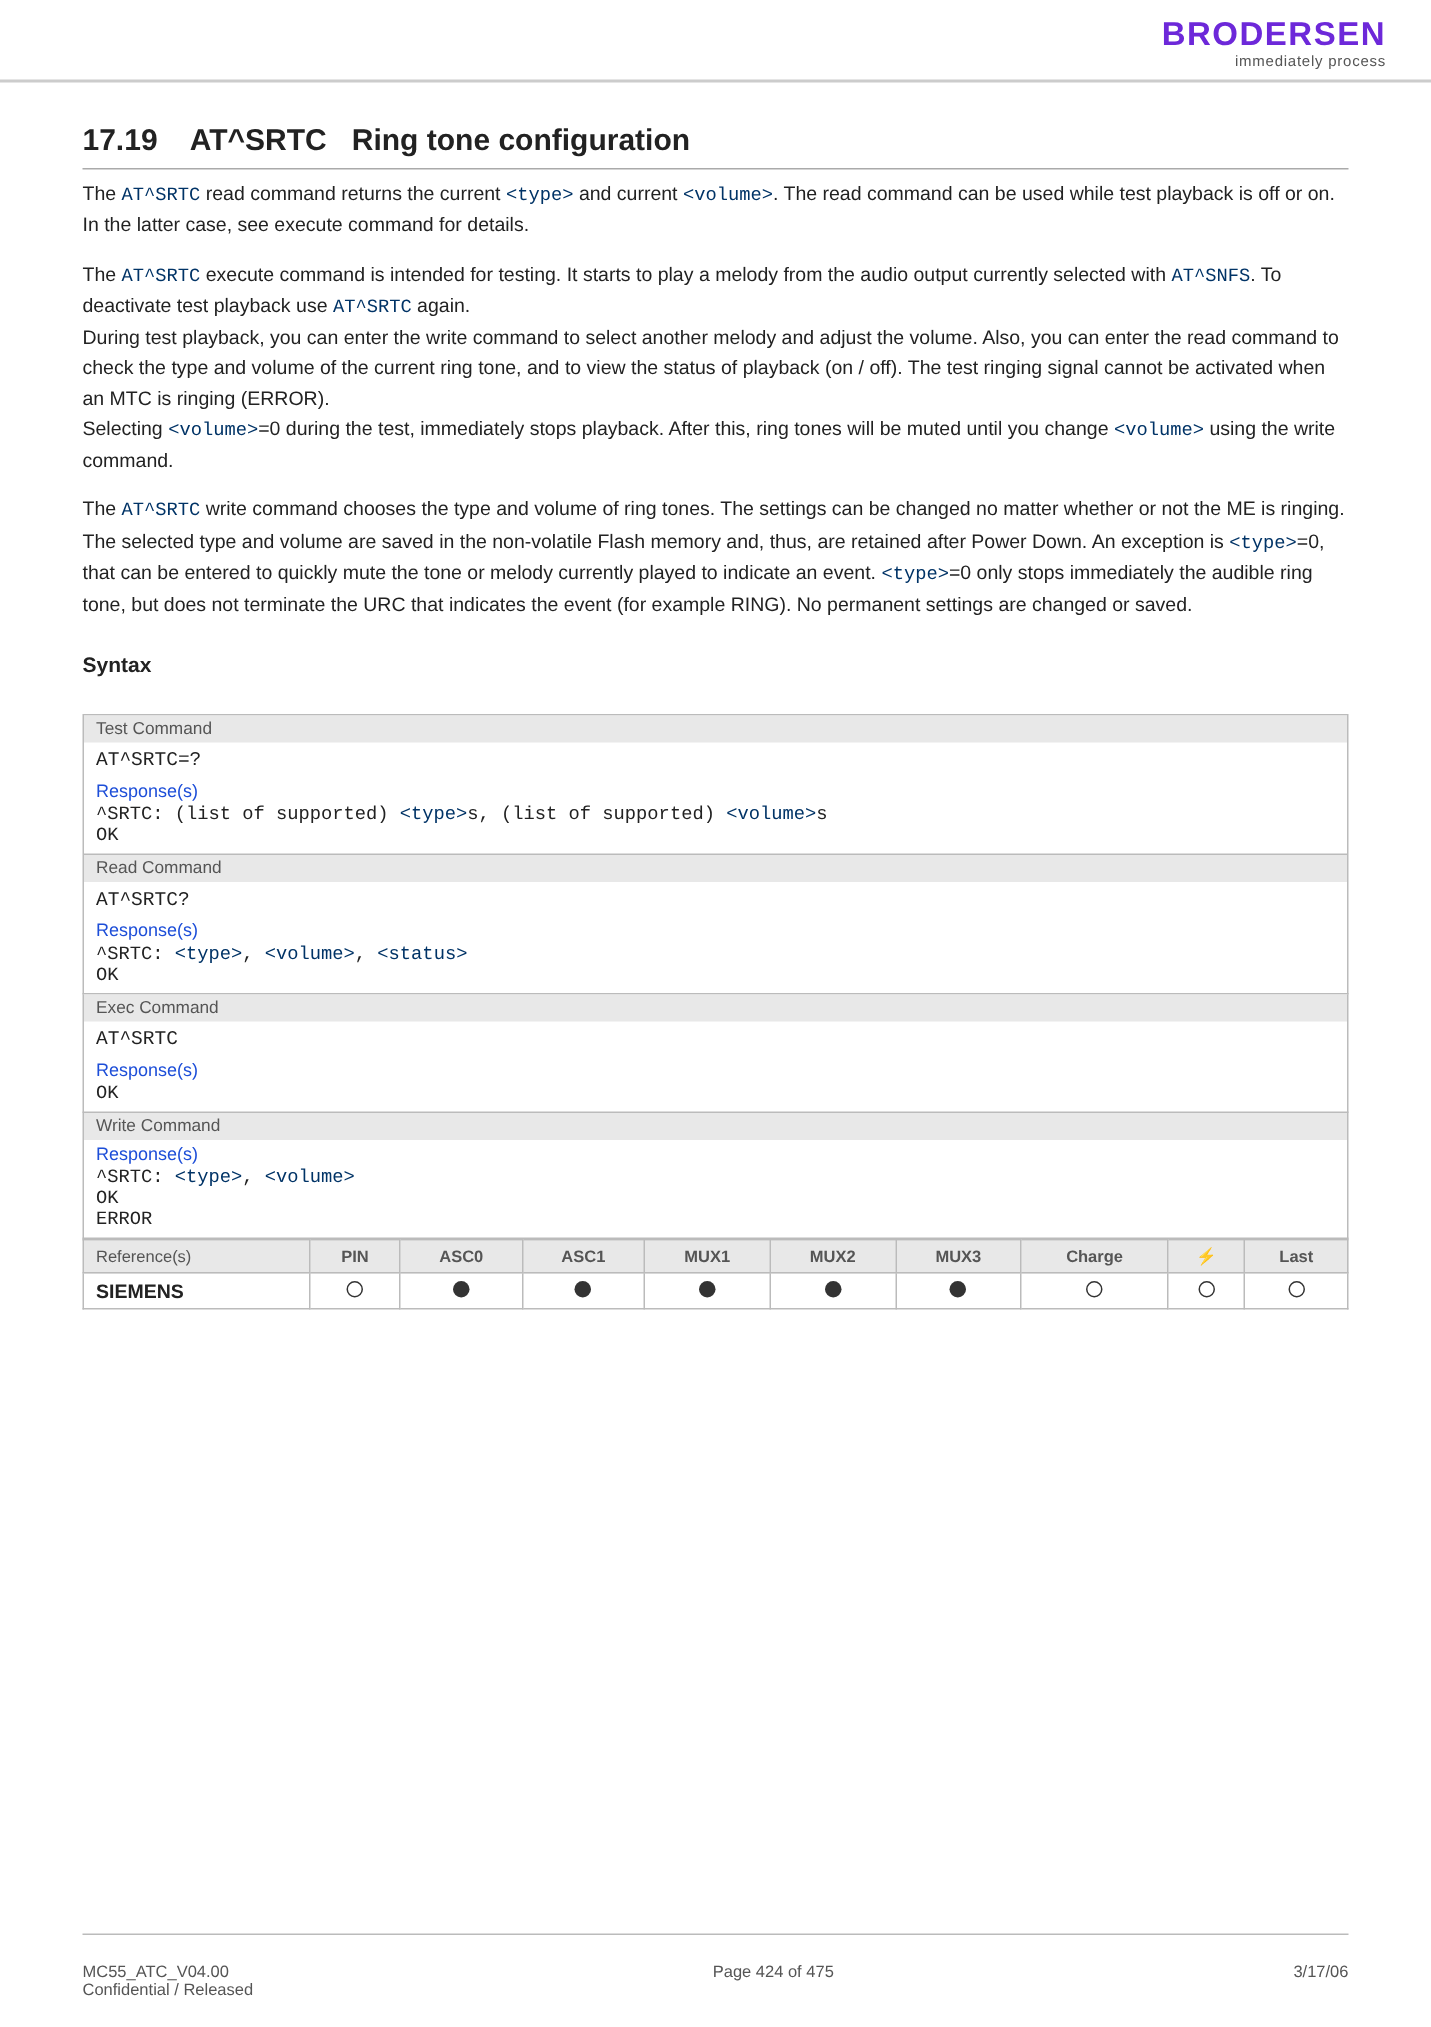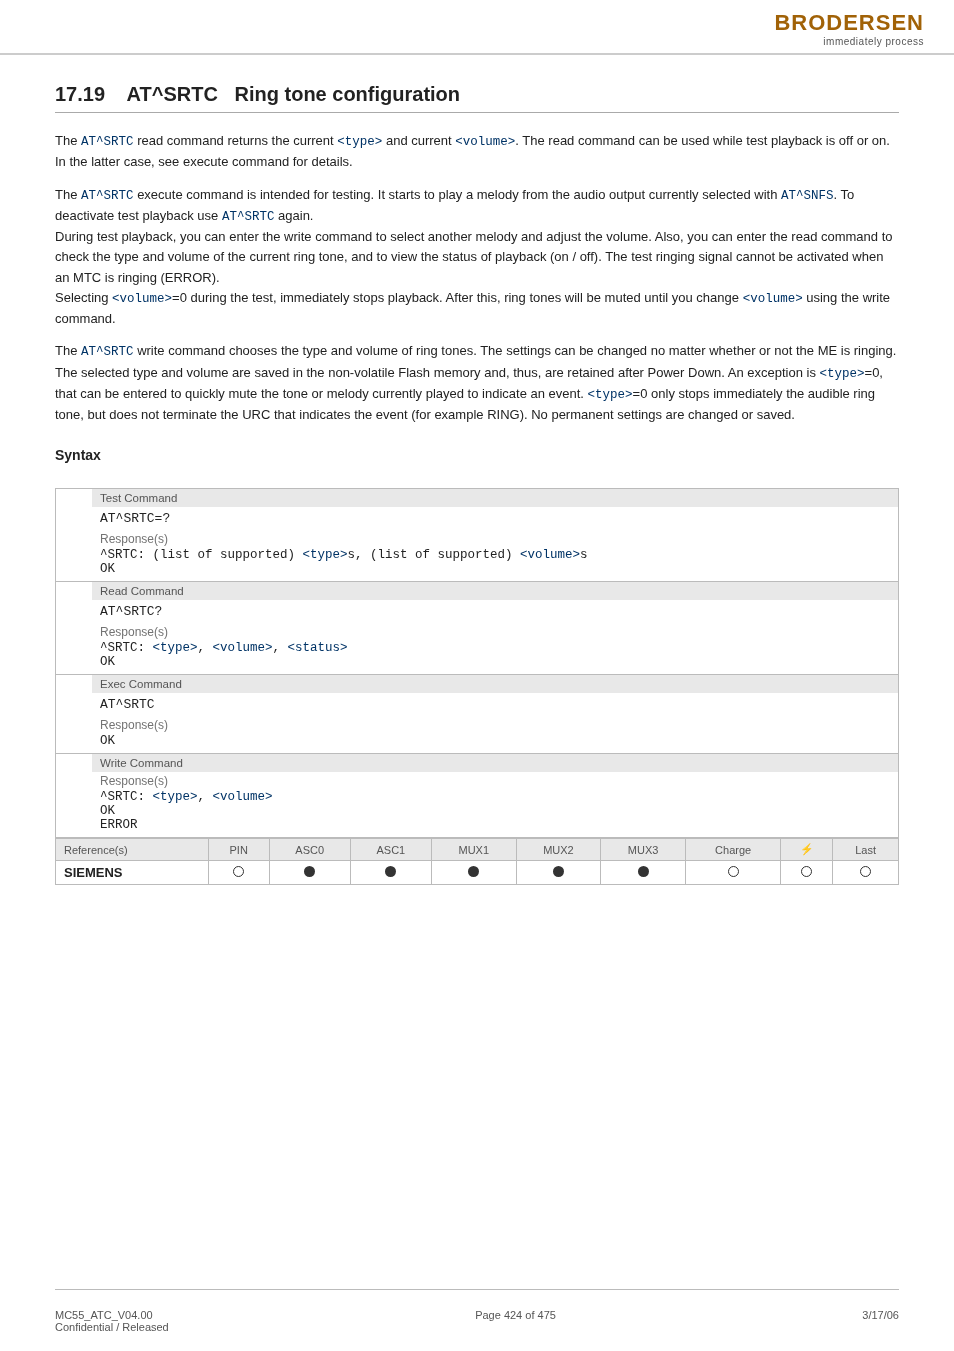--- a/index.html
+++ b/index.html
@@ -19,39 +19,39 @@
       justify-content: flex-end;
       padding: 10px 30px 6px 30px;
       border-bottom: 2px solid #ccc;
     }
     .logo-area {
       text-align: right;
     }
     .logo-brand {
       font-size: 22px;
       font-weight: 900;
-      color: #a16207;
+      color: #6d28d9;
       letter-spacing: 1px;
     }
     .logo-tagline {
       font-size: 10px;
       color: #555;
       letter-spacing: 0.5px;
     }
 
     
     .content {
       padding: 28px 55px 40px 55px;
     }
 
     
     .section-title {
       font-size: 20px;
       font-weight: 700;
-      margin-bottom: 18px;
+      margin-bottom: 6px;
       border-bottom: 1px solid #aaa;
       padding-bottom: 6px;
     }
 
     
     .body-text {
       font-size: 13px;
       line-height: 1.55;
       margin-bottom: 12px;
     }
@@ -85,21 +85,21 @@
     .ref-table .ref-name-cell {
       text-align: left;
       font-weight: 700;
       font-size: 13px;
       padding-left: 8px;
     }
     .ref-table .ref-header-cell {
       background: #e8e8e8;
       font-size: 11px;
       color: #555;
-      font-weight: normal;
+      font-weight: bold;
     }
     .ref-table .ref-header-label {
       text-align: left;
       background: #e8e8e8;
       font-size: 11px;
       color: #555;
       padding-left: 8px;
     }
     .circle-filled {
       display: inline-block;
@@ -128,40 +128,39 @@
       font-size: 11px;
       color: #555;
       border-top: 1px solid #bbb;
       padding-top: 19px;
     }
 
     
     .syntax-section {
       border: 1px solid #bbb;
       margin-bottom: 0;
-      padding-left: 36px;
     }
     .syntax-section + .syntax-section {
       border-top: none;
     }
     .syntax-label-row {
       background: #e8e8e8;
       padding: 3px 8px;
       font-size: 11.5px;
       color: #555;
     }
     .syntax-cmd-row {
       padding: 4px 8px;
       font-family: 'Courier New', Courier, monospace;
       font-size: 13px;
     }
     .syntax-resp-label {
       padding: 2px 8px 0 8px;
       font-size: 12px;
-      color: #737373;
+      color: #1d4ed8;
     }
     .syntax-resp-code {
       padding: 2px 8px 5px 8px;
       font-family: 'Courier New', Courier, monospace;
       font-size: 12.5px;
     }
   </style>
 </head>
 <body>
 

